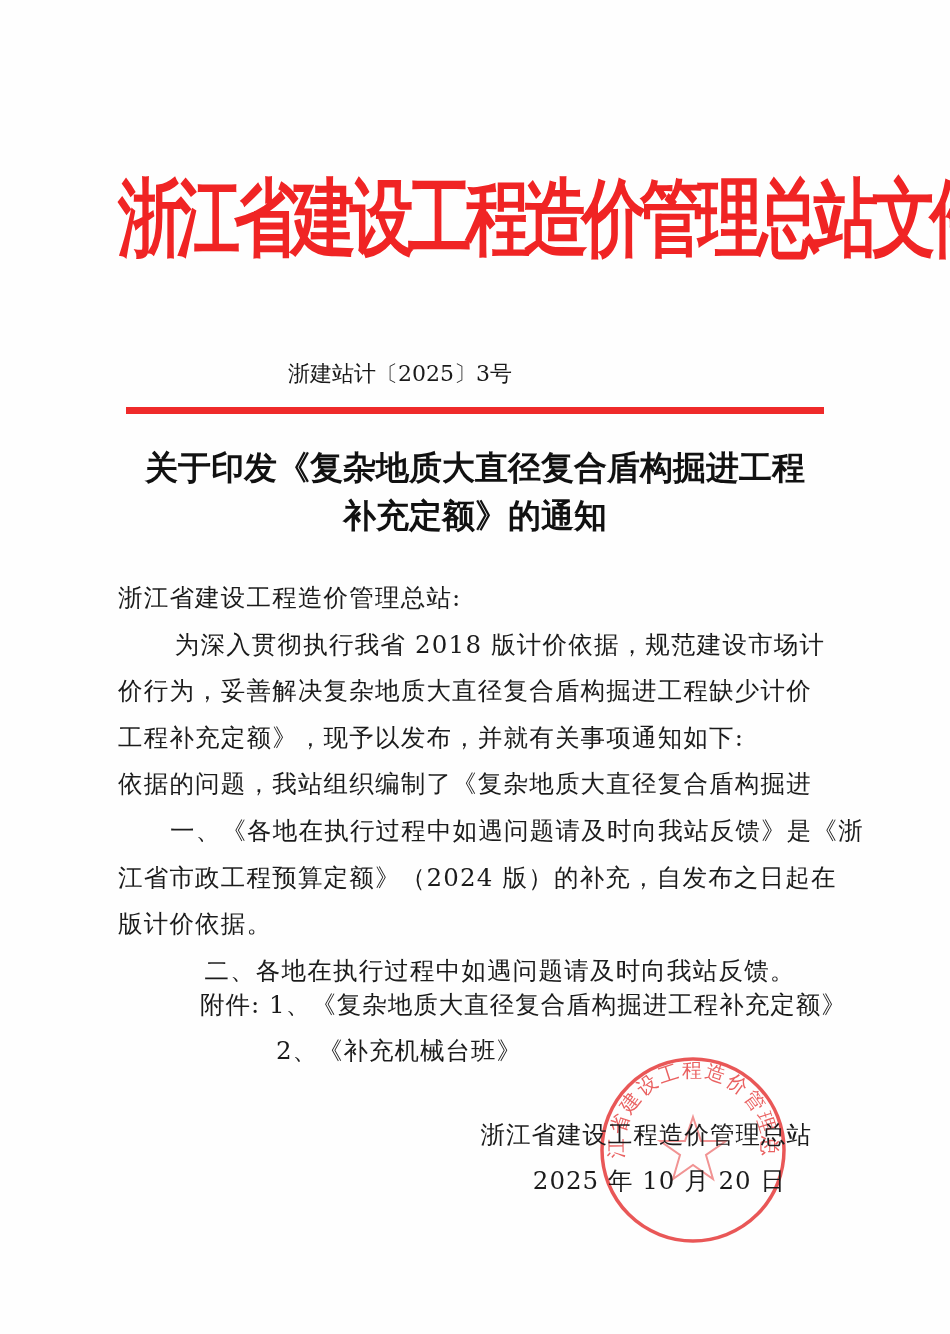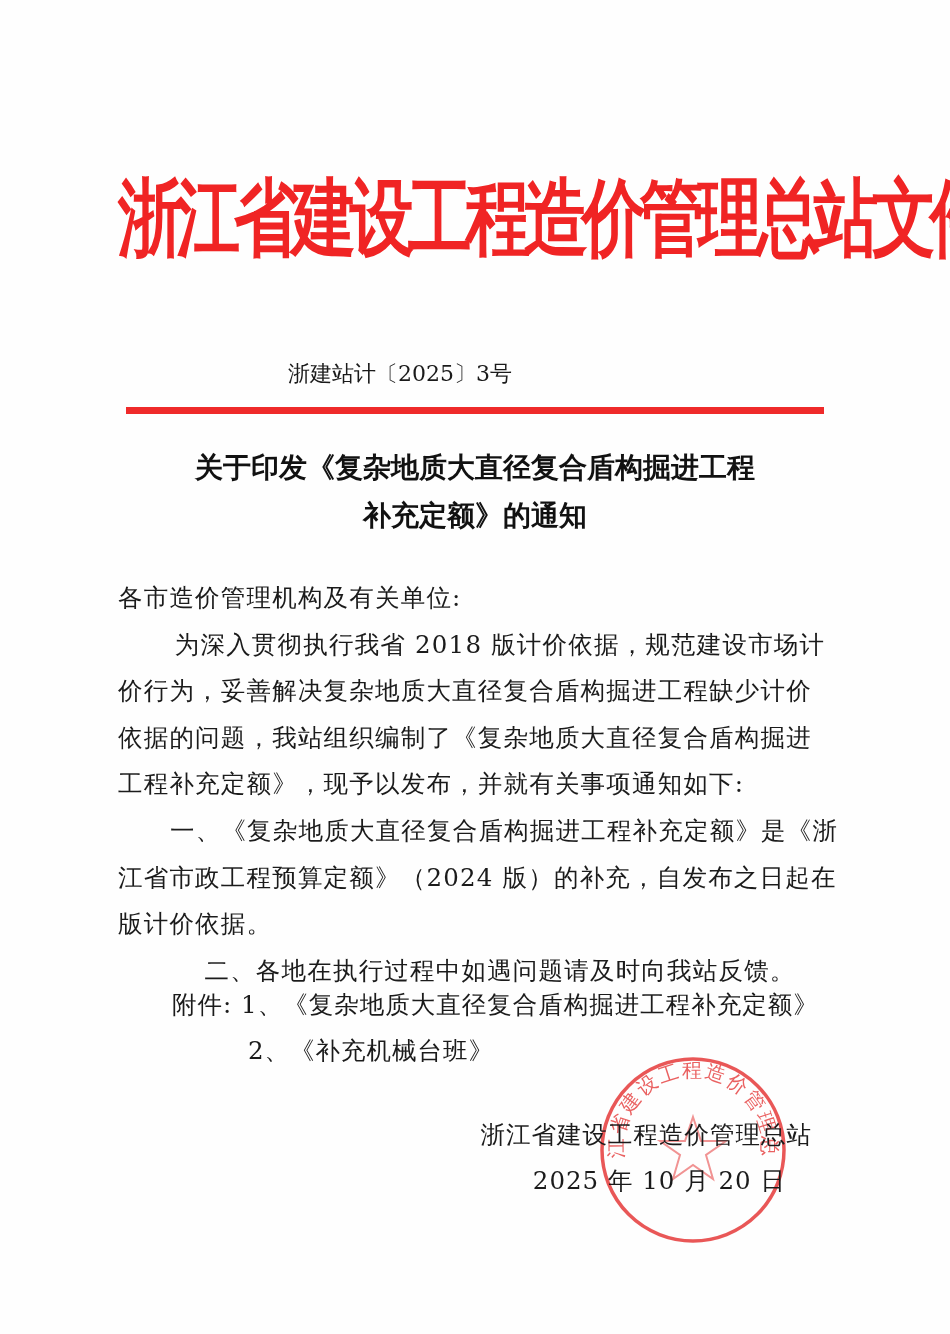--- a/index.html
+++ b/index.html
@@ -23,38 +23,38 @@
 
   .red-rule {
     position: absolute; left: 126px; top: 407px; width: 698px; height: 7px;
     background: #ef2a2a;
   }
 
   .title {
     position: absolute; left: 100px; width: 750px; top: 444px;
     text-align: center; color: #111;
     font-family: "DejaVu Serif", serif; font-weight: bold;
-    font-size: 28px; line-height: 48px;
+    font-size: 33px; line-height: 48px;
   }
   .title .line { display: block; white-space: nowrap; }
 
   .body {
     position: absolute; left: 118px; top: 575px; width: 712px;
     color: #1b1b1b; font-family: "DejaVu Serif", serif;
     font-size: 24.5px; line-height: 46.6px; letter-spacing: 1.2px;
   }
   .body .ln { display: block; white-space: nowrap; }
   .body .indent { padding-left: 52px; text-align: center; }
 
   .attachments {
     position: absolute; left: 172px; top: 982px; width: 660px;
     color: #1b1b1b; font-family: "DejaVu Serif", serif;
     font-size: 24.5px; line-height: 46px; letter-spacing: 1px;
   }
-  .attachments .row { display: block; white-space: nowrap; }
+  .attachments .row { display: block; white-space: nowrap; margin-left: 28px; }
   .attachments .row2 { padding-left: 76px; }
 
   .stamp {
     position: absolute; left: 598px; top: 1055px; width: 190px; height: 190px;
     pointer-events: none;
   }
 
   .signature {
     position: absolute; left: 472px; top: 1112px; width: 340px;
     color: #1b1b1b; font-family: "DejaVu Serif", serif;
@@ -74,26 +74,26 @@
   <div class="doc-number">浙建站计〔2025〕3号</div>
 
   <div class="red-rule"></div>
 
   <div class="title">
     <span class="line">关于印发《复杂地质大直径复合盾构掘进工程</span>
     <span class="line">补充定额》的通知</span>
   </div>
 
   <div class="body">
-    <span class="ln">各市造价管理机构及有关单位:</span>
+    <span class="ln">浙江省建设工程造价管理总站:</span>
     <span class="ln indent">为深入贯彻执行我省 2018 版计价依据，规范建设市场计</span>
     <span class="ln">价行为，妥善解决复杂地质大直径复合盾构掘进工程缺少计价</span>
+    <span class="ln">工程补充定额》，现予以发布，并就有关事项通知如下:</span>
     <span class="ln">依据的问题，我站组织编制了《复杂地质大直径复合盾构掘进</span>
-    <span class="ln">工程补充定额》，现予以发布，并就有关事项通知如下:</span>
-    <span class="ln indent">一、《复杂地质大直径复合盾构掘进工程补充定额》是《浙</span>
+    <span class="ln indent">一、《各地在执行过程中如遇问题请及时向我站反馈》是《浙</span>
     <span class="ln">江省市政工程预算定额》（2024 版）的补充，自发布之日起在</span>
     <span class="ln">版计价依据。</span>
     <span class="ln indent">二、各地在执行过程中如遇问题请及时向我站反馈。</span>
   </div>
 
   <div class="attachments">
     <span class="row">
       <span>附件:</span>
       <span>1、《复杂地质大直径复合盾构掘进工程补充定额》</span>
     </span>

